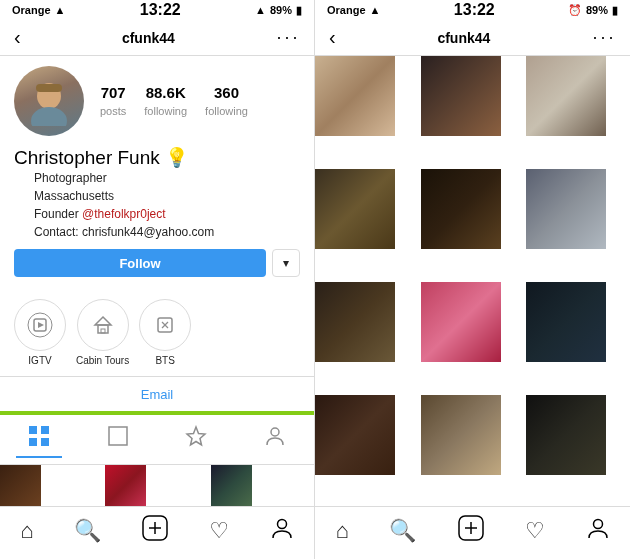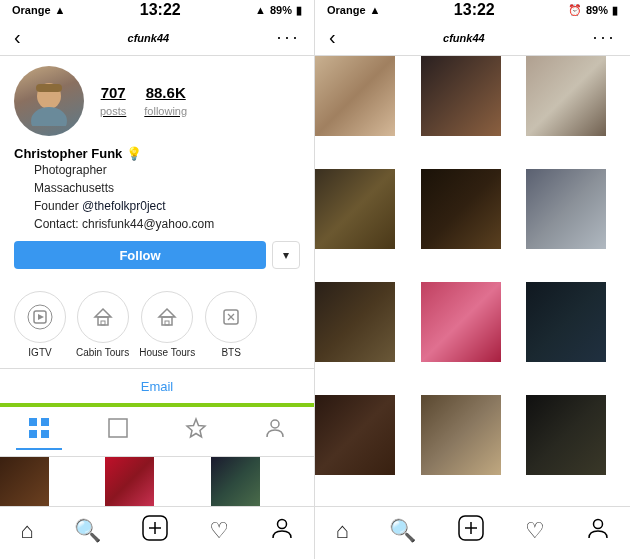--- a/index.html
+++ b/index.html
@@ -37,21 +37,21 @@
     .status-time { font-size: 16px; font-weight: 600; }
 
     
     .nav-bar {
       display: flex;
       justify-content: space-between;
       align-items: center;
       padding: 6px 14px;
       border-bottom: 1px solid #dbdbdb;
     }
-    .nav-title { font-size: 11px; font-weight: 600; font-style: italic; }
+    .nav-title { font-size: 14px; font-weight: 600; }
     .nav-dots { font-size: 18px; letter-spacing: 2px; color: #000; }
 
     
     .profile-section {
       padding: 10px 14px 6px;
     }
     .profile-top {
       display: flex;
       align-items: center;
       gap: 16px;
@@ -77,31 +77,30 @@
       align-items: center;
       justify-content: center;
     }
     .stats {
       display: flex;
       gap: 18px;
       flex: 1;
     }
     .stat-item {
       text-align: center;
-      text-decoration: underline;
     }
     .stat-number { font-size: 15px; font-weight: 600; display: block; }
     .stat-label { font-size: 11px; color: #8e8e8e; }
 
     .profile-bio {
       margin-bottom: 8px;
     }
-    .bio-name { font-size: 13px; font-weight: 700; }
+    .bio-name { font-size: 19px; font-weight: 400; }
     .bio-text { font-size: 12px; color: #262626; line-height: 1.5; margin-left: 20px; }
-    .bio-link { color: #0f172a; font-size: 12px; }
+    .bio-link { color: #b91c1c; font-size: 12px; }
 
     .action-row {
       display: flex;
       gap: 6px;
       margin-bottom: 10px;
     }
     .follow-btn {
       flex: 1;
       background: #3897f0;
       color: #fff;
@@ -252,20 +251,24 @@
       </div>
       <div class="stats">
         <div class="stat-item">
           <span class="stat-number">707</span>
           <span class="stat-label">posts</span>
         </div>
         <div class="stat-item">
           <span class="stat-number">88.6K</span>
           <span class="stat-label">following</span>
         </div>
+        <div class="stat-item">
+          <span class="stat-number">360</span>
+          <span class="stat-label">following</span>
+        </div>
       </div>
     </div>
 
     <div class="profile-bio">
       <div class="bio-name">Christopher Funk 💡</div>
       <div class="bio-text">Photographer</div>
       <div class="bio-text">Massachusetts</div>
       <div class="bio-text">Founder <span class="bio-link">@thefolkpr0ject</span></div>
       <div class="bio-text">Contact: chrisfunk44@yahoo.com</div>
     </div>
@@ -289,30 +292,20 @@
     </div>
     <div class="highlight-item">
       <div class="highlight-circle">
         <svg width="28" height="28" viewBox="0 0 28 28">
           <polygon points="14,6 22,14 6,14" fill="none" stroke="#8e8e8e" stroke-width="1.5"></polygon>
           <rect x="9" y="14" width="10" height="8" fill="none" stroke="#8e8e8e" stroke-width="1.5"></rect>
           <rect x="12" y="18" width="4" height="4" fill="none" stroke="#8e8e8e" stroke-width="1"></rect>
         </svg>
       </div>
       <span class="highlight-label">Cabin Tours</span>
-    </div>
-    <div class="highlight-item">
-      <div class="highlight-circle">
-        <svg width="28" height="28" viewBox="0 0 28 28">
-          <polygon points="14,6 22,14 6,14" fill="none" stroke="#8e8e8e" stroke-width="1.5"></polygon>
-          <rect x="9" y="14" width="10" height="8" fill="none" stroke="#8e8e8e" stroke-width="1.5"></rect>
-          <rect x="12" y="18" width="4" height="4" fill="none" stroke="#8e8e8e" stroke-width="1"></rect>
-        </svg>
-      </div>
-      <span class="highlight-label">House Tours</span>
     </div>
     <div class="highlight-item">
       <div class="highlight-circle">
         <svg width="28" height="28" viewBox="0 0 28 28">
           <rect x="7" y="7" width="14" height="14" rx="2" fill="none" stroke="#8e8e8e" stroke-width="1.5"></rect>
           <line x1="11" y1="11" x2="17" y2="17" stroke="#8e8e8e" stroke-width="1.2"></line>
           <line x1="17" y1="11" x2="11" y2="17" stroke="#8e8e8e" stroke-width="1.2"></line>
         </svg>
       </div>
       <span class="highlight-label">BTS</span>

